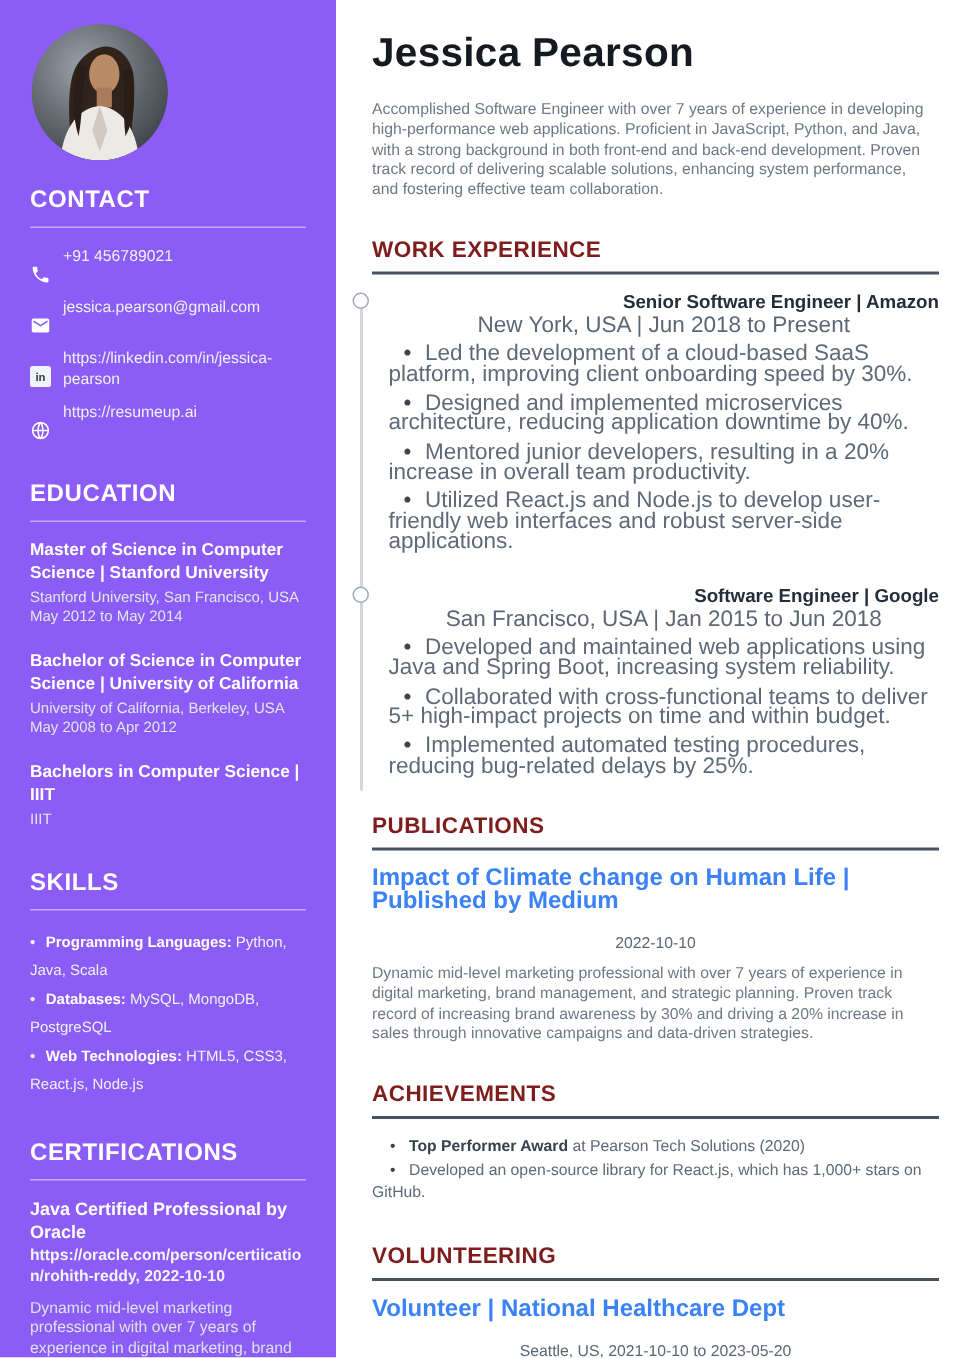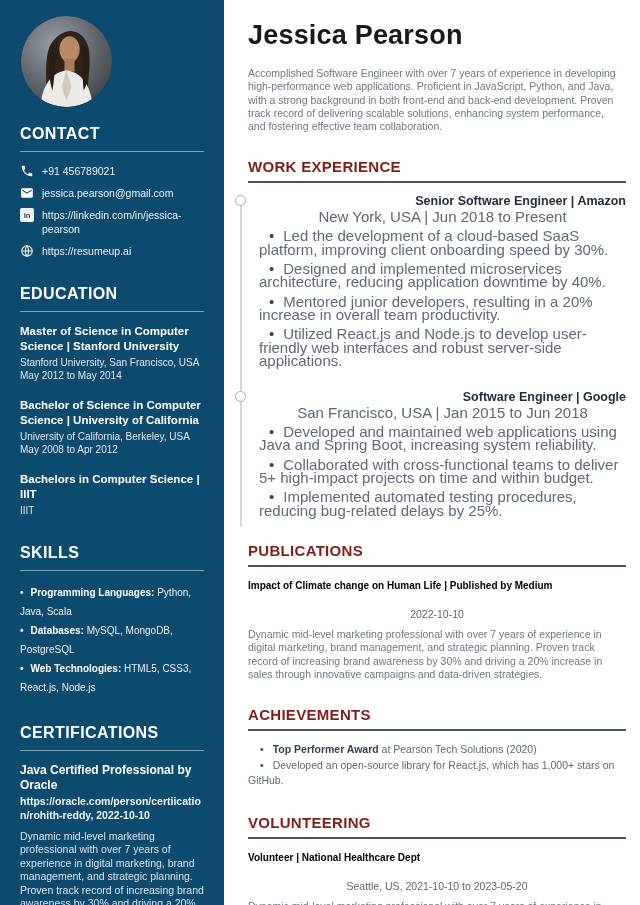--- a/index.html
+++ b/index.html
@@ -1,31 +1,31 @@
 <!DOCTYPE html>
 <html><head>
 <meta charset="utf-8">
 <style>
   * { margin:0; padding:0; box-sizing:border-box; }
   html,body { width:640px; height:905px; overflow:hidden; background:#fff;
     font-family:"Liberation Sans","DejaVu Sans",sans-serif; }
   .page { display:flex; width:640px; height:905px; }
 
   
-  .sidebar { width:224px; flex:none; background:#0c4a6e; color:#f2f4f7;
+  .sidebar { width:224px; flex:none; background:#8b5cf6; color:#f2f4f7;
     padding:15px 20px 20px 20px; }
   .avatar { width:91px; height:91px; border-radius:50%; overflow:hidden; margin:1px 0 18px 1px; }
   .avatar svg { display:block; width:100%; height:100%; }
   .side-h2 { color:#ffffff; font-size:16px; font-weight:700; letter-spacing:.4px; margin-top:27px; }
   .side-h2.first { margin-top:8px; }
   .side-rule { height:1px; background:rgba(255,255,255,.5); margin:8px 0 12px 0; }
 
   .contact-item { display:flex; align-items:flex-start; gap:8px; font-size:10.5px;
     line-height:14px; margin-bottom:8px; color:#eef1f5; }
-  .cicon { flex:none; width:14px; height:14px; margin-top:0; }
+  .cicon { flex:none; width:14px; height:14px; margin-top:12px; }
   .cicon svg { display:block; width:14px; height:14px; }
   .contact-text { word-break:break-word; }
 
   .edu { margin-bottom:16px; }
   .edu-degree { font-size:11.5px; font-weight:700; line-height:14.5px; color:#ffffff; }
   .edu-school { font-size:10px; line-height:13px; color:#e2e7ed; margin-top:3px; }
   .edu-dates  { font-size:10px; line-height:13px; color:#e2e7ed; }
 
   .skill { font-size:10px; line-height:19px; color:#eef1f5; }
   .skill::before { content:"•"; font-weight:700; margin-right:7px; }
@@ -48,21 +48,21 @@
     width:1.5px; background:#d3d7dd; }
   .job { position:relative; margin-bottom:23px; }
   .job:last-child { margin-bottom:0; }
   .job-dot { position:absolute; left:-24px; top:1px; width:11px; height:11px;
     border:1.5px solid #a3abb6; border-radius:50%; background:#fff; }
   .job-title { font-size:12.5px; font-weight:700; color:#242d3a; line-height:15px;text-align:right; }
   .job-meta  { font-size:15px; color:#5c6674; line-height:13px; margin-top:1px;text-align:center; }
   .wbullet { font-size:15px; line-height:13.3px; color:#5f6977; margin-top:6px; }
   .wbullet::before { content:"•"; margin:0 9px 0 10px; color:#3c4550; }
 
-  .entry-title { font-size:10px; font-weight:700; color:#000000; line-height:15px; }
+  .entry-title { font-size:16px; font-weight:700; color:#3b82f6; line-height:15px; }
   .entry-meta  { font-size:10.5px; color:#5c6674; line-height:13px; margin-top:15px;text-align:center; }
   .entry-desc  { font-size:10.5px; line-height:13.3px; color:#6f7883; margin-top:7px; width:378px; }
 
   .ach { font-size:10.5px; line-height:15.5px; color:#5f6977; }
   .ach::before { content:"•"; margin:0 9px 0 12px; color:#3c4550; }
   .ach b { color:#38414e; }
 </style>
 </head>
 <body>
 

